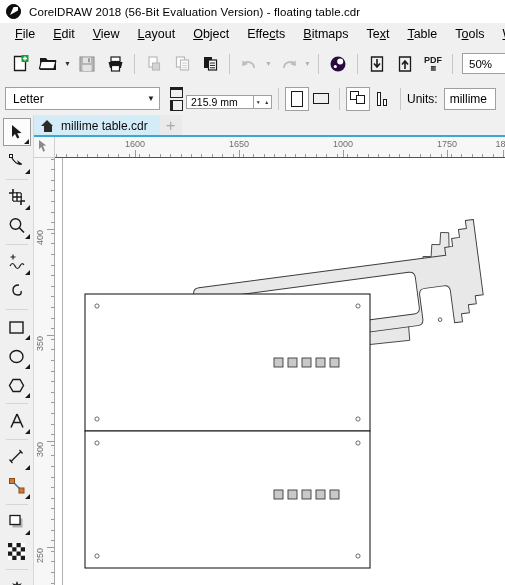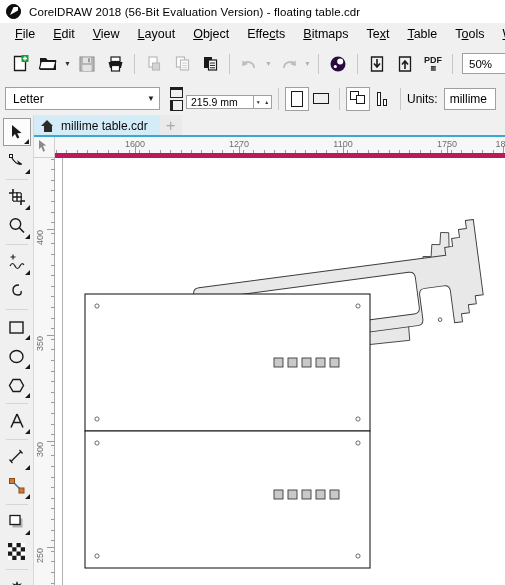--- a/index.html
+++ b/index.html
@@ -185,21 +185,21 @@
     background: #f7f7f7; border-right: 1px solid #d0d0d0; border-bottom: 1px solid #d0d0d0;
     overflow: hidden;
   }
   .corner-cursor {
     position: absolute; left: 5px; top: 3px; width: 9px; height: 12px;
     background: #8a8a8a;
     clip-path: polygon(0 0, 0 78%, 26% 58%, 48% 100%, 66% 88%, 44% 48%, 80% 45%);
   }
   .hruler {
     position: absolute; left: 55px; top: 137px; width: 450px; height: 21px;
-    background: #f7f7f7; border-bottom: 5px solid #be185d;
+    background: #f7f7f7; border-bottom: 1px solid #be185d;
     overflow: hidden;
   }
   .vruler {
     position: absolute; left: 34px; top: 158px; width: 21px; height: 427px;
     background: #f7f7f7; border-right: 1px solid #a8a8a8;
     overflow: hidden;
   }
   .tick { position: absolute; background: #9a9a9a; }
   .h-major { width: 1px; height: 7px; bottom: 0; }
   .h-minor { width: 1px; height: 3px; bottom: 0; }
@@ -599,23 +599,23 @@
       <div class="tick h-minor" style="left: 385.6px;"></div>
       <div class="tick h-minor" style="left: 396px;"></div>
       <div class="tick h-minor" style="left: 406.4px;"></div>
       <div class="tick h-minor" style="left: 416.8px;"></div>
       <div class="tick h-minor" style="left: 427.2px;"></div>
       <div class="tick h-minor" style="left: 437.6px;"></div>
       <div class="tick h-minor" style="left: 448px;"></div>
       <div class="tick h-major" style="left: 80px;"></div>
       <div class="h-lbl" style="left: 80px;">1600</div>
       <div class="tick h-major" style="left: 184px;"></div>
-      <div class="h-lbl" style="left: 184px;">1270</div>
+      <div class="h-lbl" style="left: 184px;">1650</div>
       <div class="tick h-major" style="left: 288px;"></div>
-      <div class="h-lbl" style="left: 288px;">1100</div>
+      <div class="h-lbl" style="left: 288px;">1000</div>
       <div class="tick h-major" style="left: 392px;"></div>
       <div class="h-lbl" style="left: 392px;">1750</div>
       <div class="tick h-major" style="left: 448px;"></div>
       <div class="h-lbl" style="left: 448px;">180</div>
     </div>
 
   <div class="vruler" id="vruler">
       <div class="tick v-minor" style="top: 0.6px;"></div>
       <div class="tick v-minor" style="top: 11.2px;"></div>
       <div class="tick v-minor" style="top: 21.8px;"></div>

